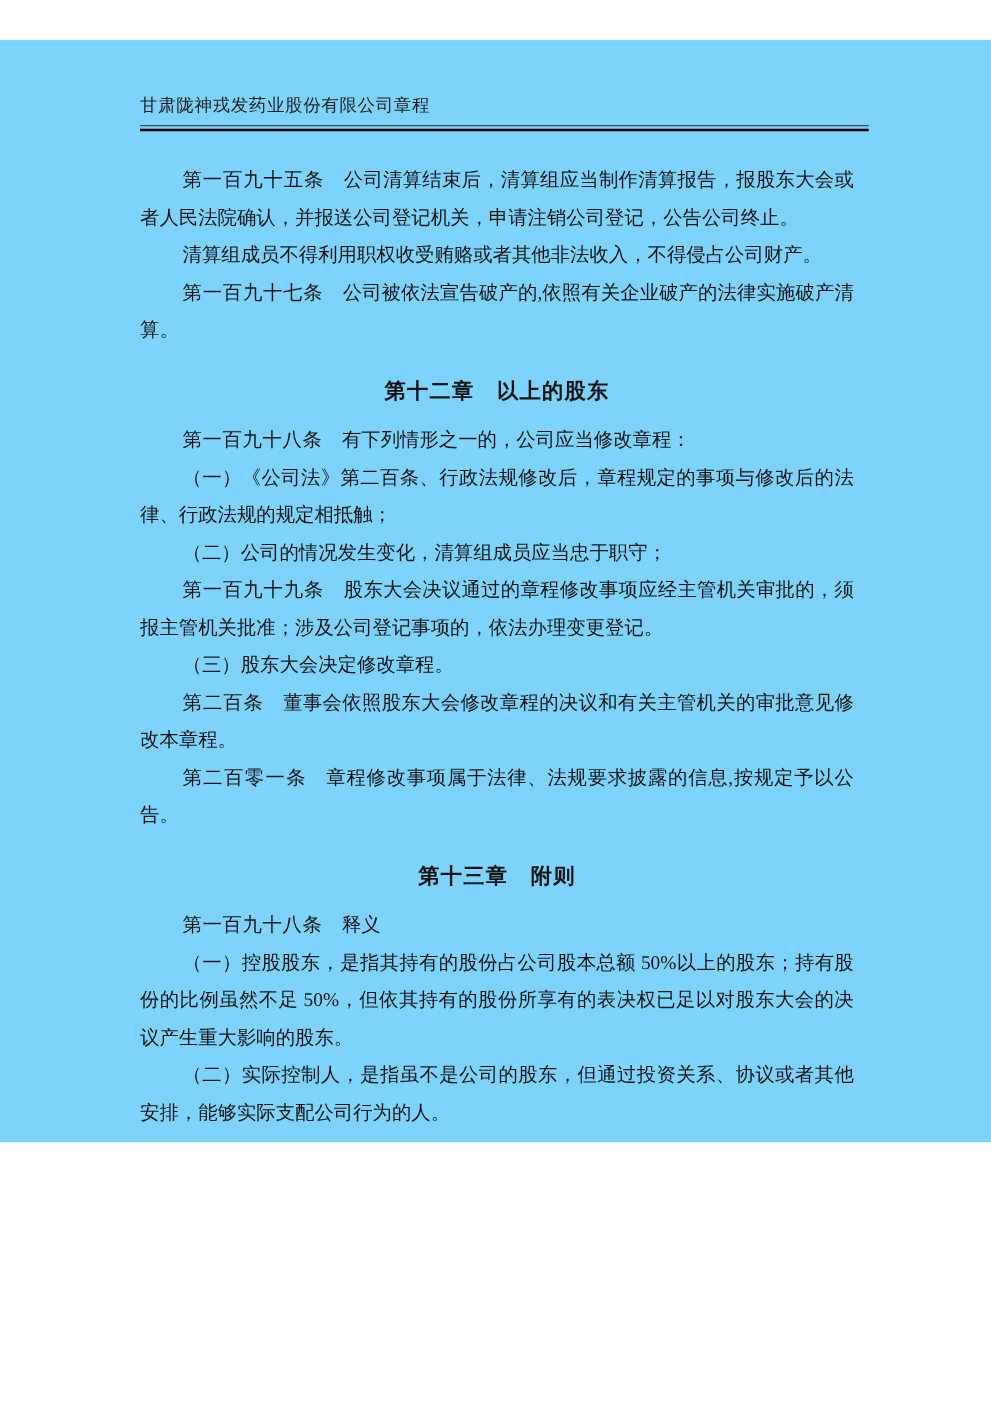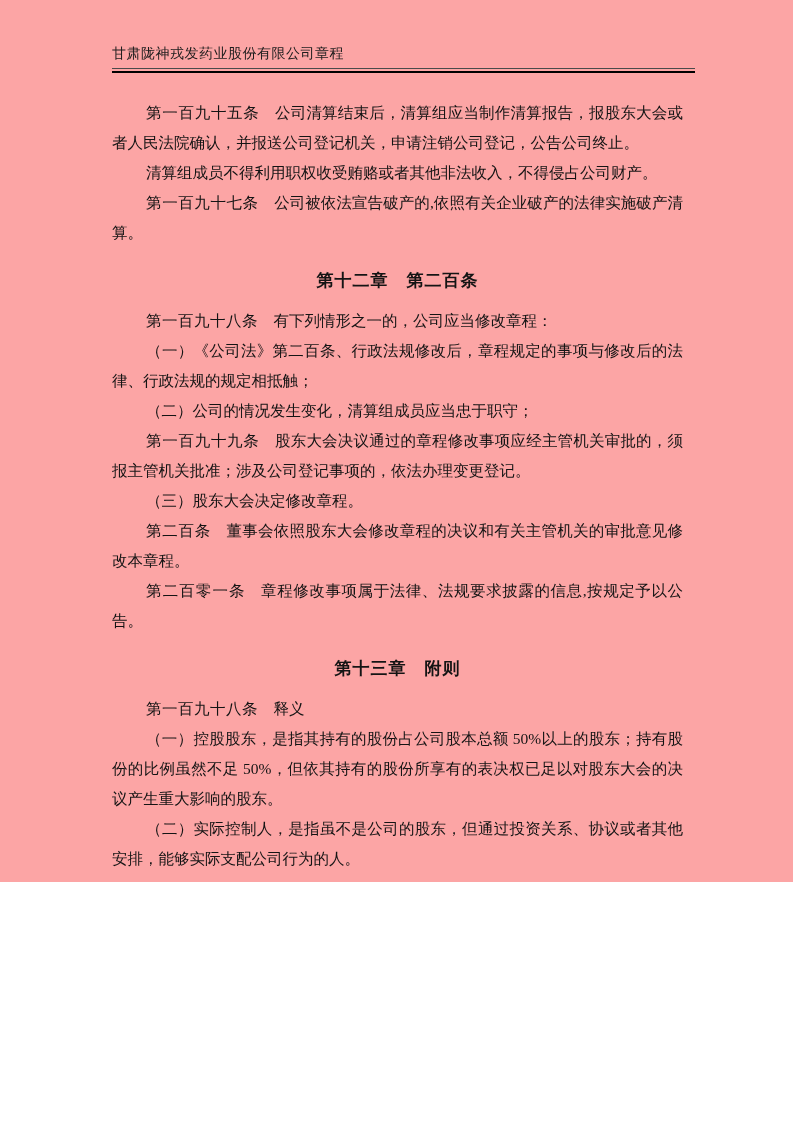--- a/index.html
+++ b/index.html
@@ -1,23 +1,24 @@
 <!DOCTYPE html>
 <html lang="zh"><head>
 <meta charset="utf-8">
 <style>
   html, body { margin: 0; padding: 0; background: #ffffff; }
   .page {
     position: relative;
     width: 793px;
     height: 882px;
-    background: #fca5a5;
+    background: #7dd3fc;
     font-family: "Liberation Serif", "DejaVu Serif", serif;
     color: #141414;
     overflow: hidden;
+    margin-top: 32px;
   }
   .header {
     position: absolute;
     left: 112px;
     right: 98px;
     top: 44px;
   }
   .header-title {
     font-size: 14px;
     line-height: 20px;
@@ -80,21 +81,21 @@
   <div class="body">
 
     <p class="para"><strong class="clause-label">第一百九十五条</strong><span>公司清算结束后，清算组应当制作清算报告，报股东大会或者人民法院确认，并报送公司登记机关，申请注销公司登记，公告公司终止。</span></p>
 
 
     <p class="para">清算组成员不得利用职权收受贿赂或者其他非法收入，不得侵占公司财产。</p>
 
 
     <p class="para"><strong class="clause-label">第一百九十七条</strong><span>公司被依法宣告破产的,依照有关企业破产的法律实施破产清算。</span></p>
 
-    <h2 class="chapter">第十二章　第二百条</h2>
+    <h2 class="chapter">第十二章　以上的股东</h2>
 
     <p class="para"><strong class="clause-label">第一百九十八条</strong><span>有下列情形之一的，公司应当修改章程：</span></p>
 
     <p class="para">（一）《公司法》第二百条、行政法规修改后，章程规定的事项与修改后的法律、行政法规的规定相抵触；</p>
 
     <p class="para">（二）公司的情况发生变化，清算组成员应当忠于职守；</p>
 
     <p class="para"><strong class="clause-label">第一百九十九条</strong><span>股东大会决议通过的章程修改事项应经主管机关审批的，须报主管机关批准；涉及公司登记事项的，依法办理变更登记。</span></p>
 
     <p class="para">（三）股东大会决定修改章程。</p>

